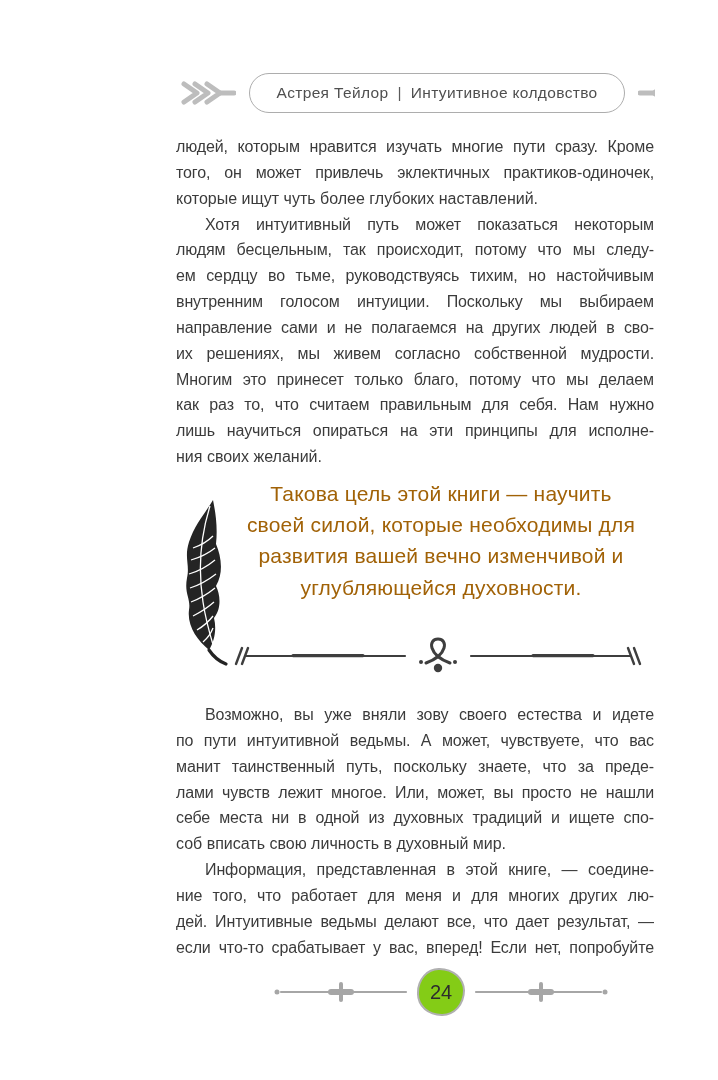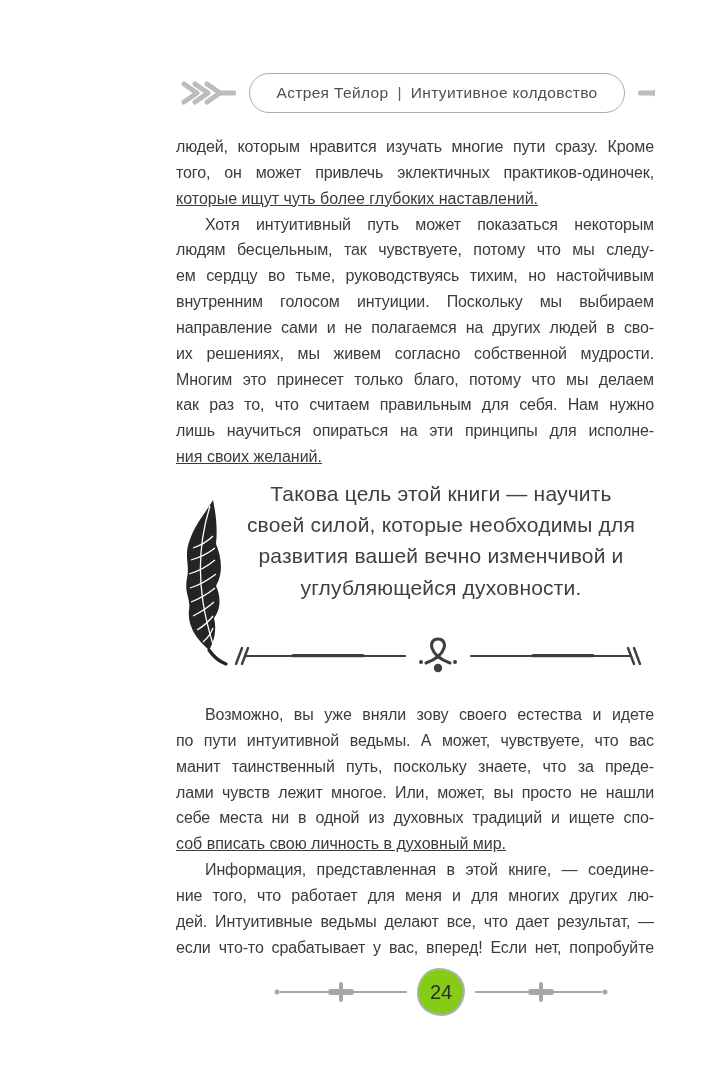--- a/index.html
+++ b/index.html
@@ -23,26 +23,26 @@
   
   .text-col{position:absolute;left:113px;width:478px;}
   .body1{top:134px;}
   .body2{top:702px;}
   .para{margin:0;padding:0;}
   .ln{
     font-size:16px;line-height:25.85px;color:#3b3b3b;
     text-align:justify;text-align-last:justify;
     word-spacing:-2.6px;letter-spacing:-0.12px;
   }
-  .ln.end{text-align:left;text-align-last:left;word-spacing:normal;letter-spacing:0;text-decoration:underline;}
+  .ln.end{text-align:left;text-align-last:left;word-spacing:normal;letter-spacing:0;}
   .ln.ind{text-indent:29px;}
   
   .quote{
     position:absolute;left:158px;top:478px;width:440px;margin:0;
-    color:#404040;font-size:21px;line-height:31.2px;text-align:center;
+    color:#a16207;font-size:21px;line-height:31.2px;text-align:center;
     letter-spacing:.2px;
   }
   .feather{position:absolute;left:110px;top:498px;}
   .divider{position:absolute;left:170px;top:636px;}
   
   .page-footer{
     position:absolute;top:962px;left:19px;width:718px;height:60px;
     display:flex;align-items:center;justify-content:center;gap:9px;
   }
   .page-circle{
@@ -81,21 +81,21 @@
   </header>
 
   <main class="text-col body1">
     <div class="para">
       <div class="ln">людей, которым нравится изучать многие пути сразу. Кроме</div>
       <div class="ln">того, он может привлечь эклектичных практиков-одиночек,</div>
       <div class="ln end">которые ищут чуть более глубоких наставлений.</div>
     </div>
     <div class="para">
       <div class="ln ind">Хотя интуитивный путь может показаться некоторым</div>
-      <div class="ln">людям бесцельным, так чувствуете, потому что мы следу-</div>
+      <div class="ln">людям бесцельным, так происходит, потому что мы следу-</div>
       <div class="ln">ем сердцу во тьме, руководствуясь тихим, но настойчивым</div>
       <div class="ln">внутренним голосом интуиции. Поскольку мы выбираем</div>
       <div class="ln">направление сами и не полагаемся на других людей в сво-</div>
       <div class="ln">их решениях, мы живем согласно собственной мудрости.</div>
       <div class="ln">Многим это принесет только благо, потому что мы делаем</div>
       <div class="ln">как раз то, что считаем правильным для себя. Нам нужно</div>
       <div class="ln">лишь научиться опираться на эти принципы для исполне-</div>
       <div class="ln end">ния своих желаний.</div>
     </div>
   </main>

